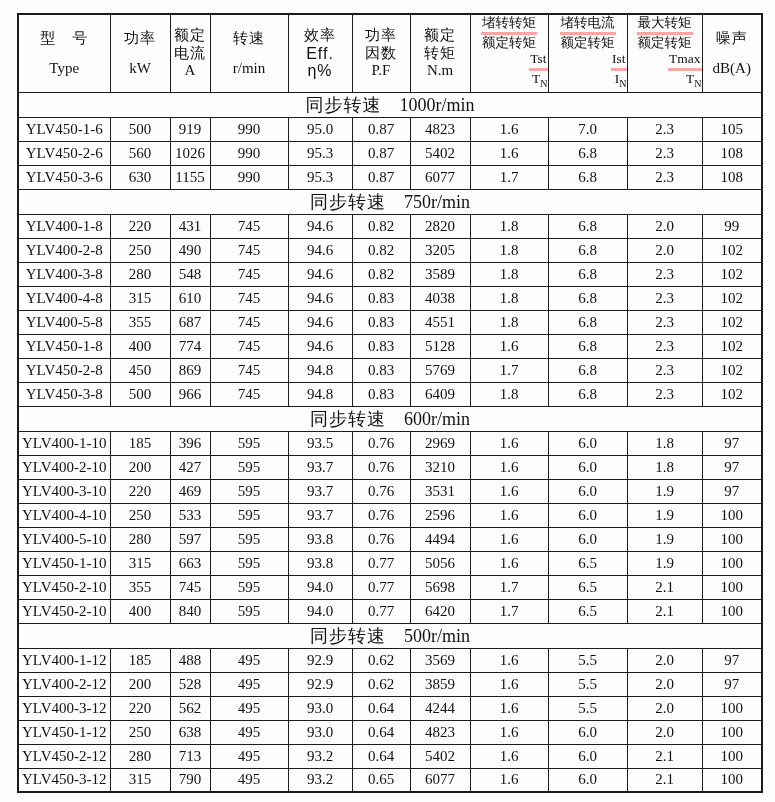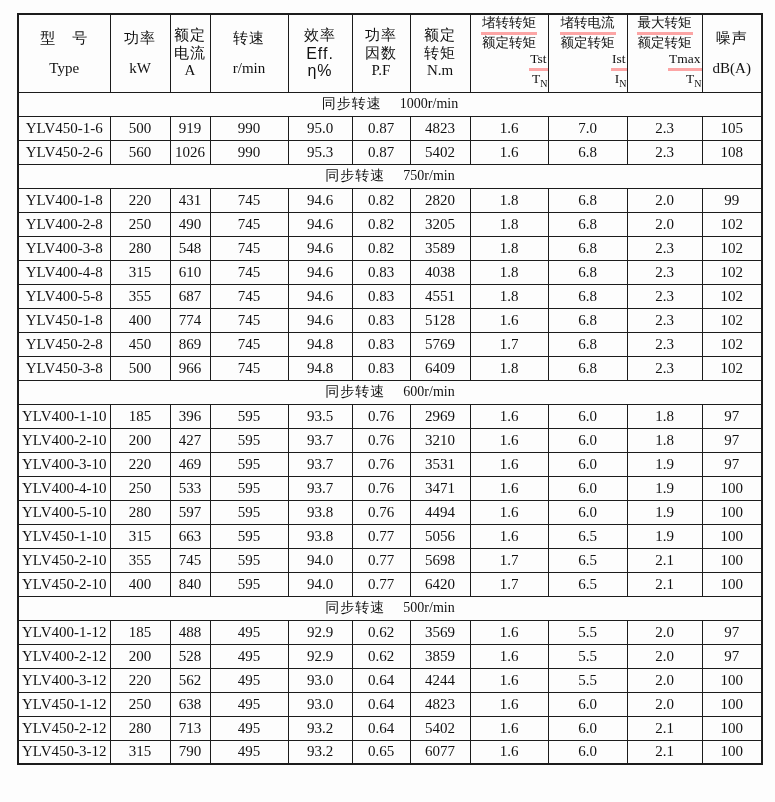--- a/index.html
+++ b/index.html
@@ -39,21 +39,21 @@
   .fnum {
     display: inline-block;
     border-bottom: 3px solid #fca5a5;
     padding: 0 1px 1px 1px;
   }
   .fsym { font-size: 14.5px; text-align: right; }
   .frac sub { font-size: 10px; }
   
   tbody td { font-size: 15px; }
   td.model { font-size: 15px; }
-  tr.section-row td { font-size: 14px; }
+  tr.section-row td { font-size: 18px; }
   .sec-label { margin-right: 18px; letter-spacing: 1px; }
 </style>
 </head>
 <body>
 
 <table class="spec">
   <colgroup>
     <col style="width:92px">
       <col style="width:60px">
       <col style="width:40px">
@@ -147,20 +147,33 @@
         <td>1026</td>
         <td>990</td>
         <td>95.3</td>
         <td>0.87</td>
         <td>5402</td>
         <td>1.6</td>
         <td>6.8</td>
         <td>2.3</td>
         <td>108</td>
       </tr>
+      <tr>
+        <td class="model">YLV450-3-6</td>
+        <td>630</td>
+        <td>1155</td>
+        <td>990</td>
+        <td>95.3</td>
+        <td>0.87</td>
+        <td>6077</td>
+        <td>1.7</td>
+        <td>6.8</td>
+        <td>2.3</td>
+        <td>108</td>
+      </tr>
       <tr class="section-row">
         <td colspan="11"><span class="sec-label">同步转速</span><span class="sec-speed">750r/min</span></td>
       </tr>
       <tr>
         <td class="model">YLV400-1-8</td>
         <td>220</td>
         <td>431</td>
         <td>745</td>
         <td>94.6</td>
         <td>0.82</td>
@@ -303,21 +316,21 @@
         <td>1.9</td>
         <td>97</td>
       </tr>
       <tr>
         <td class="model">YLV400-4-10</td>
         <td>250</td>
         <td>533</td>
         <td>595</td>
         <td>93.7</td>
         <td>0.76</td>
-        <td>3471</td>
+        <td>2596</td>
         <td>1.6</td>
         <td>6.0</td>
         <td>1.9</td>
         <td>100</td>
       </tr>
       <tr>
         <td class="model">YLV400-5-10</td>
         <td>280</td>
         <td>597</td>
         <td>595</td>

